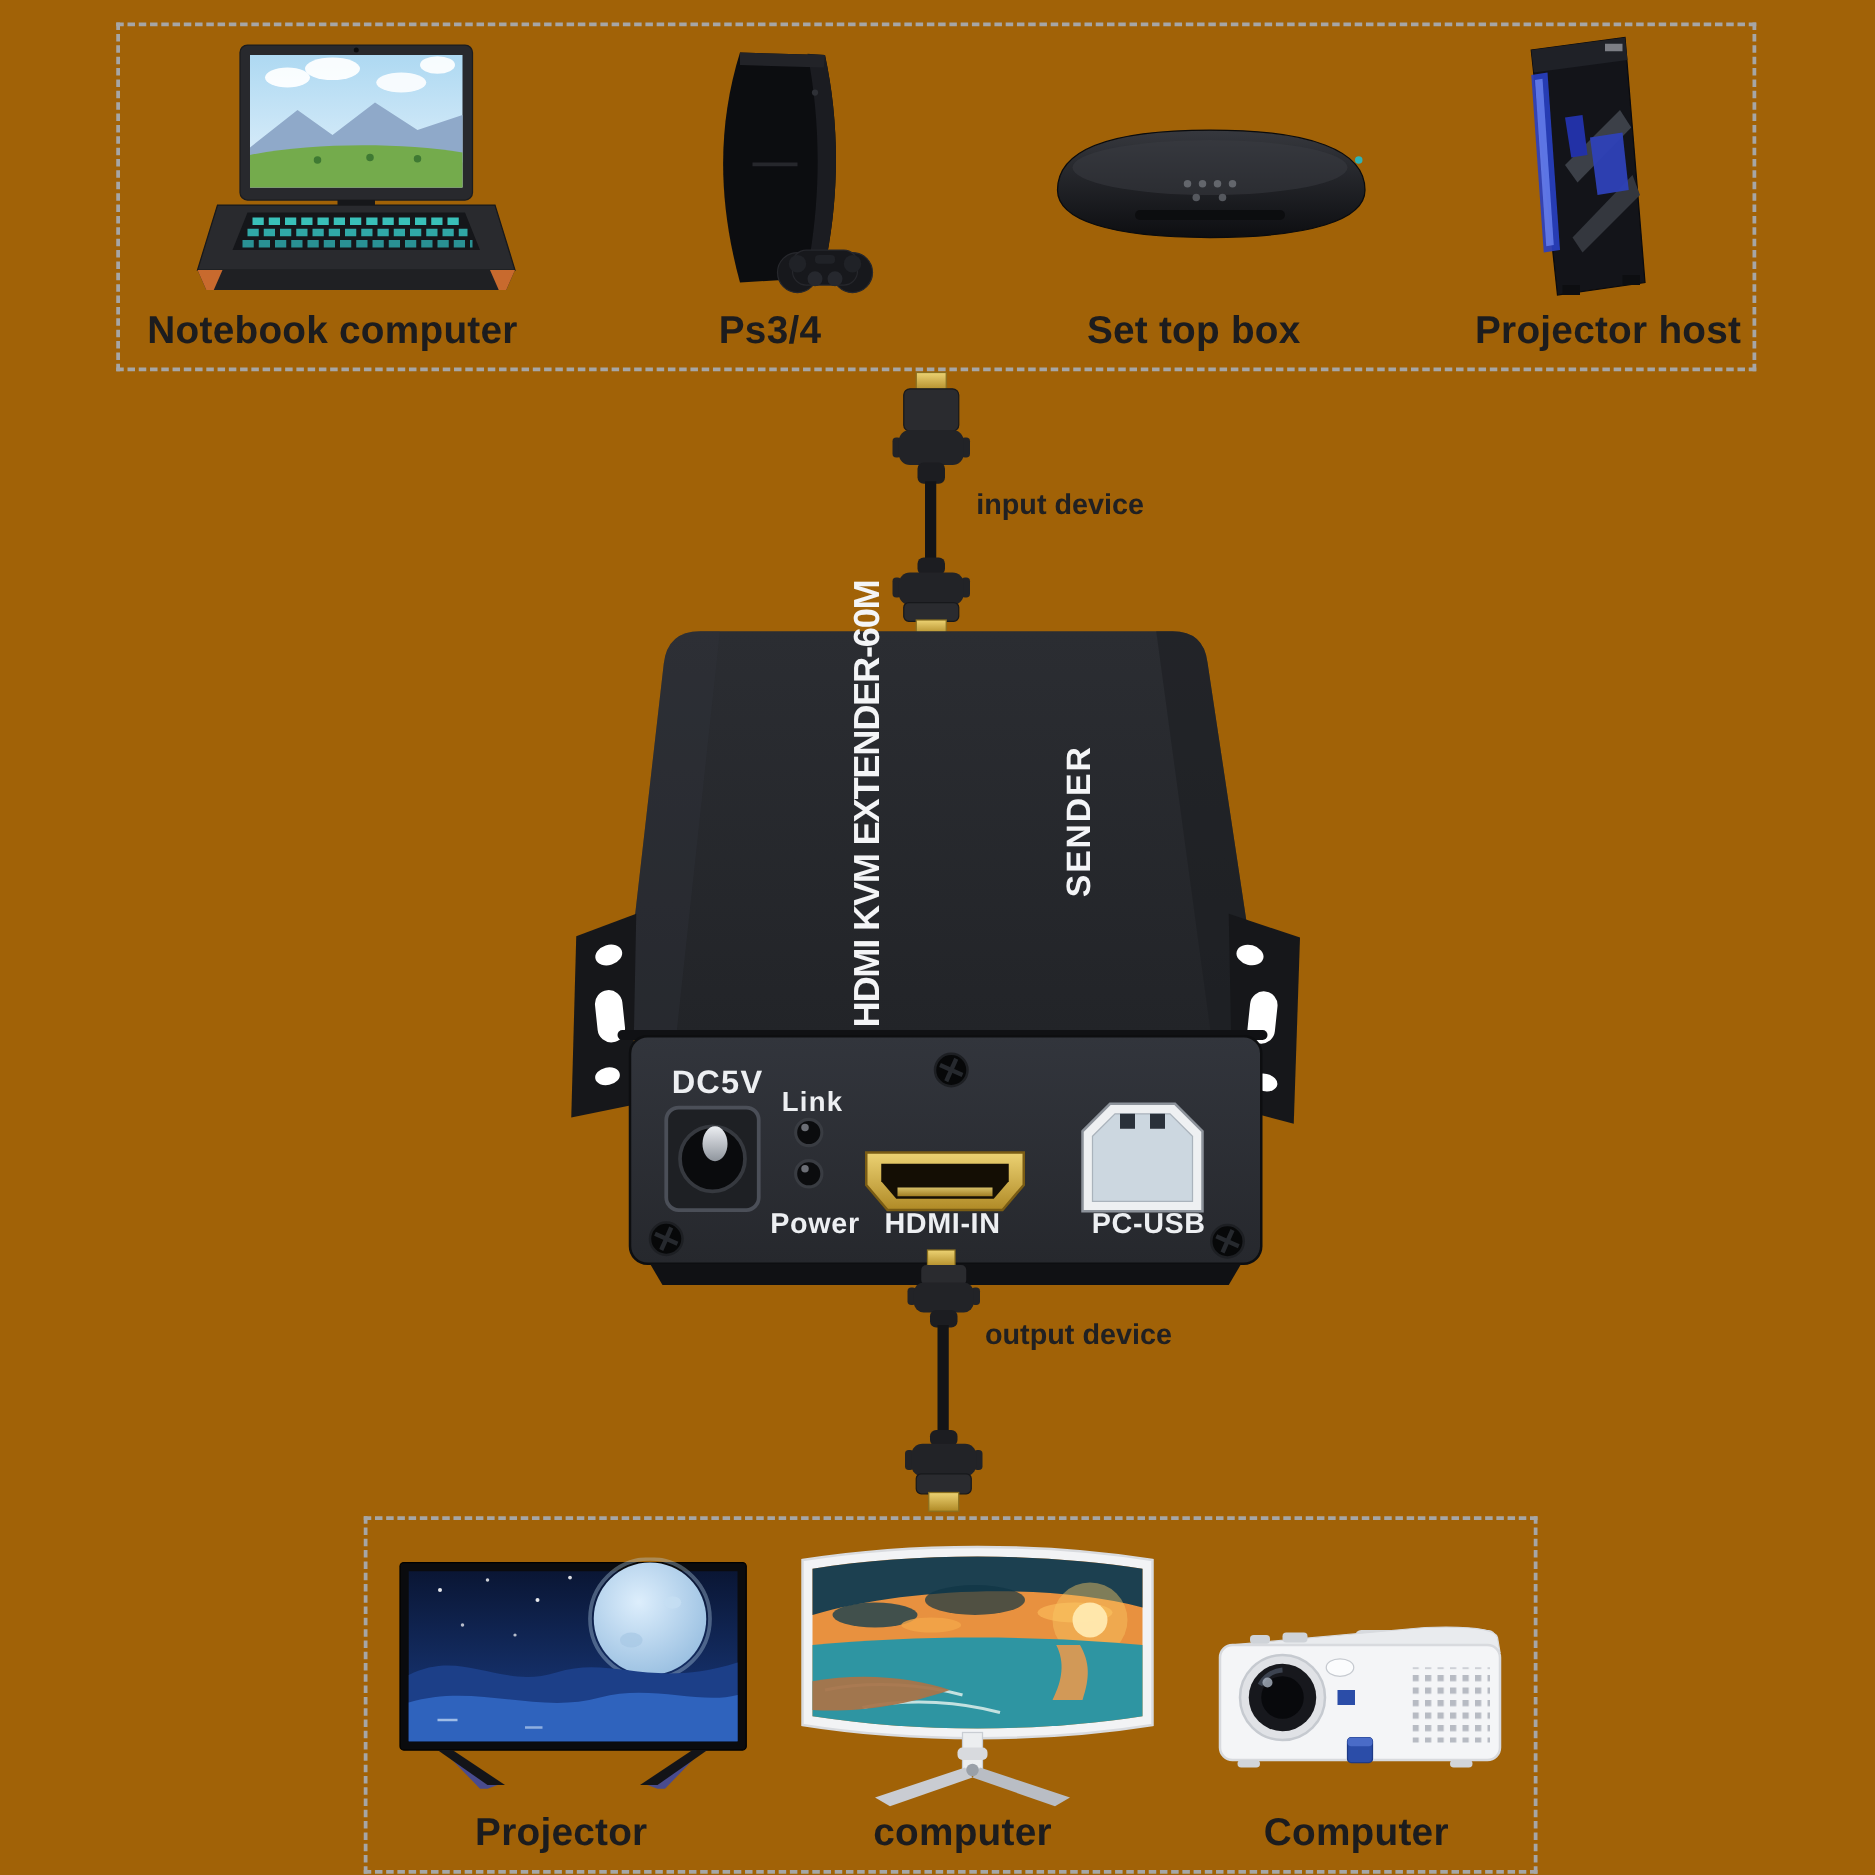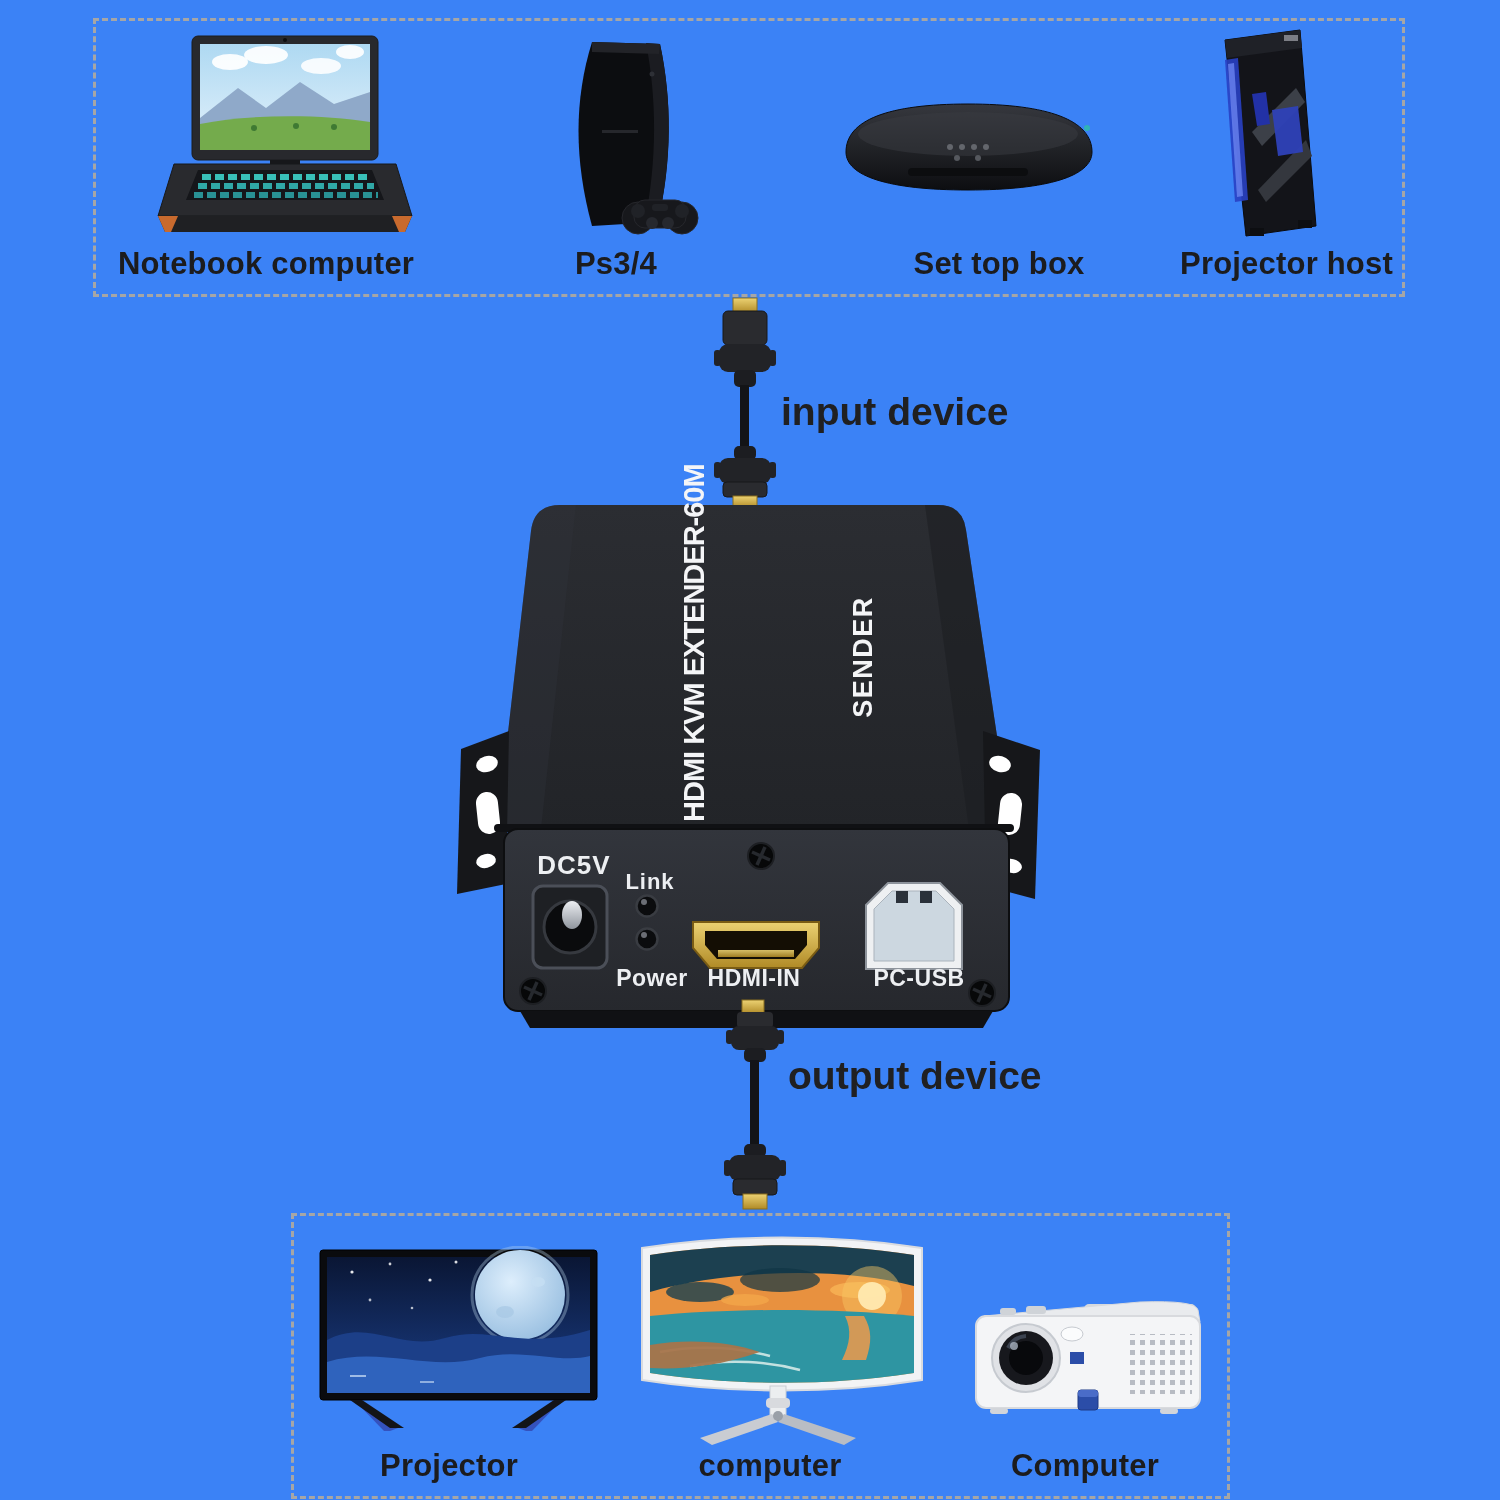--- a/index.html
+++ b/index.html
@@ -1,22 +1,22 @@
 <!DOCTYPE html>
 <html><head>
 <meta charset="utf-8">
 <style>
   html,body{margin:0;padding:0;background:#fff;}
-  #canvas{position:relative;width:1500px;height:1500px;background:#3b82f6;
+  #canvas{position:relative;width:1500px;height:1500px;background:#a16207;
           font-family:"Liberation Sans",sans-serif;overflow:hidden;}
   .dashedbox{position:absolute;border:3px dashed #a6a6a6;background:transparent;}
   .devsvg{position:absolute;}
   .lbl{position:absolute;font-size:31px;font-weight:600;color:#1c1c1e;
        text-align:center;letter-spacing:.2px;white-space:nowrap;}
-  .connlbl{position:absolute;font-size:39px;font-weight:600;color:#202022;white-space:nowrap;}
+  .connlbl{position:absolute;font-size:23px;font-weight:600;color:#202022;white-space:nowrap;}
   .rot{position:absolute;transform:rotate(-90deg);transform-origin:center;
        color:#f4f5f7;font-weight:bold;text-align:center;white-space:nowrap;line-height:1;}
   .lidtext{width:320px;height:40px;left:540px;top:642px;font-size:29px;letter-spacing:-1px;}
   .sendertext{width:160px;height:36px;left:788px;top:639px;font-size:27px;letter-spacing:1.5px;}
   svg text{font-family:"Liberation Sans",sans-serif;}
 </style>
 </head>
 <body>
 
 <div id="canvas">
@@ -127,21 +127,21 @@
     <path d="M1252,132 L1296,88 L1305,102 L1262,146 Z" fill="#3c4048"></path>
     <path d="M1258,190 L1306,140 L1312,156 L1266,202 Z" fill="#34373e"></path>
     <path d="M1272,110 L1298,106 L1303,152 L1278,156 Z" fill="#2e41b8" opacity=".95"></path>
     <path d="M1252,94 L1266,92 L1270,124 L1257,126 Z" fill="#2231a6"></path>
     <rect x="1250" y="228" width="14" height="8" fill="#0d0e11"></rect>
     <rect x="1298" y="220" width="14" height="8" fill="#0d0e11"></rect>
   </svg>
 
   <div class="lbl" style="left:96px;top:246px;width:340px">Notebook computer</div>
   <div class="lbl" style="left:516px;top:246px;width:200px">Ps3/4</div>
-  <div class="lbl" style="left:899px;top:246px;width:200px">Set top box</div>
+  <div class="lbl" style="left:855px;top:246px;width:200px">Set top box</div>
   <div class="lbl" style="left:1180px;top:246px;width:200px">Projector host</div>
 
   <svg class="devsvg" style="left:700px;top:296px" width="90" height="212" viewBox="700 296 90 212">
     <rect x="733" y="298" width="24" height="15" fill="url(#goldG)" stroke="#8a6f1f"></rect>
     <rect x="723" y="311" width="44" height="34" rx="5" fill="#2a2b2f" stroke="#17181b"></rect>
     <rect x="714" y="350" width="7" height="16" rx="3" fill="#222327"></rect>
     <rect x="769" y="350" width="7" height="16" rx="3" fill="#222327"></rect>
     <rect x="719" y="344" width="52" height="28" rx="9" fill="#222327"></rect>
     <rect x="734" y="370" width="22" height="17" rx="5" fill="#1c1d21"></rect>
     <rect x="740" y="385" width="9" height="64" fill="#131417"></rect>

